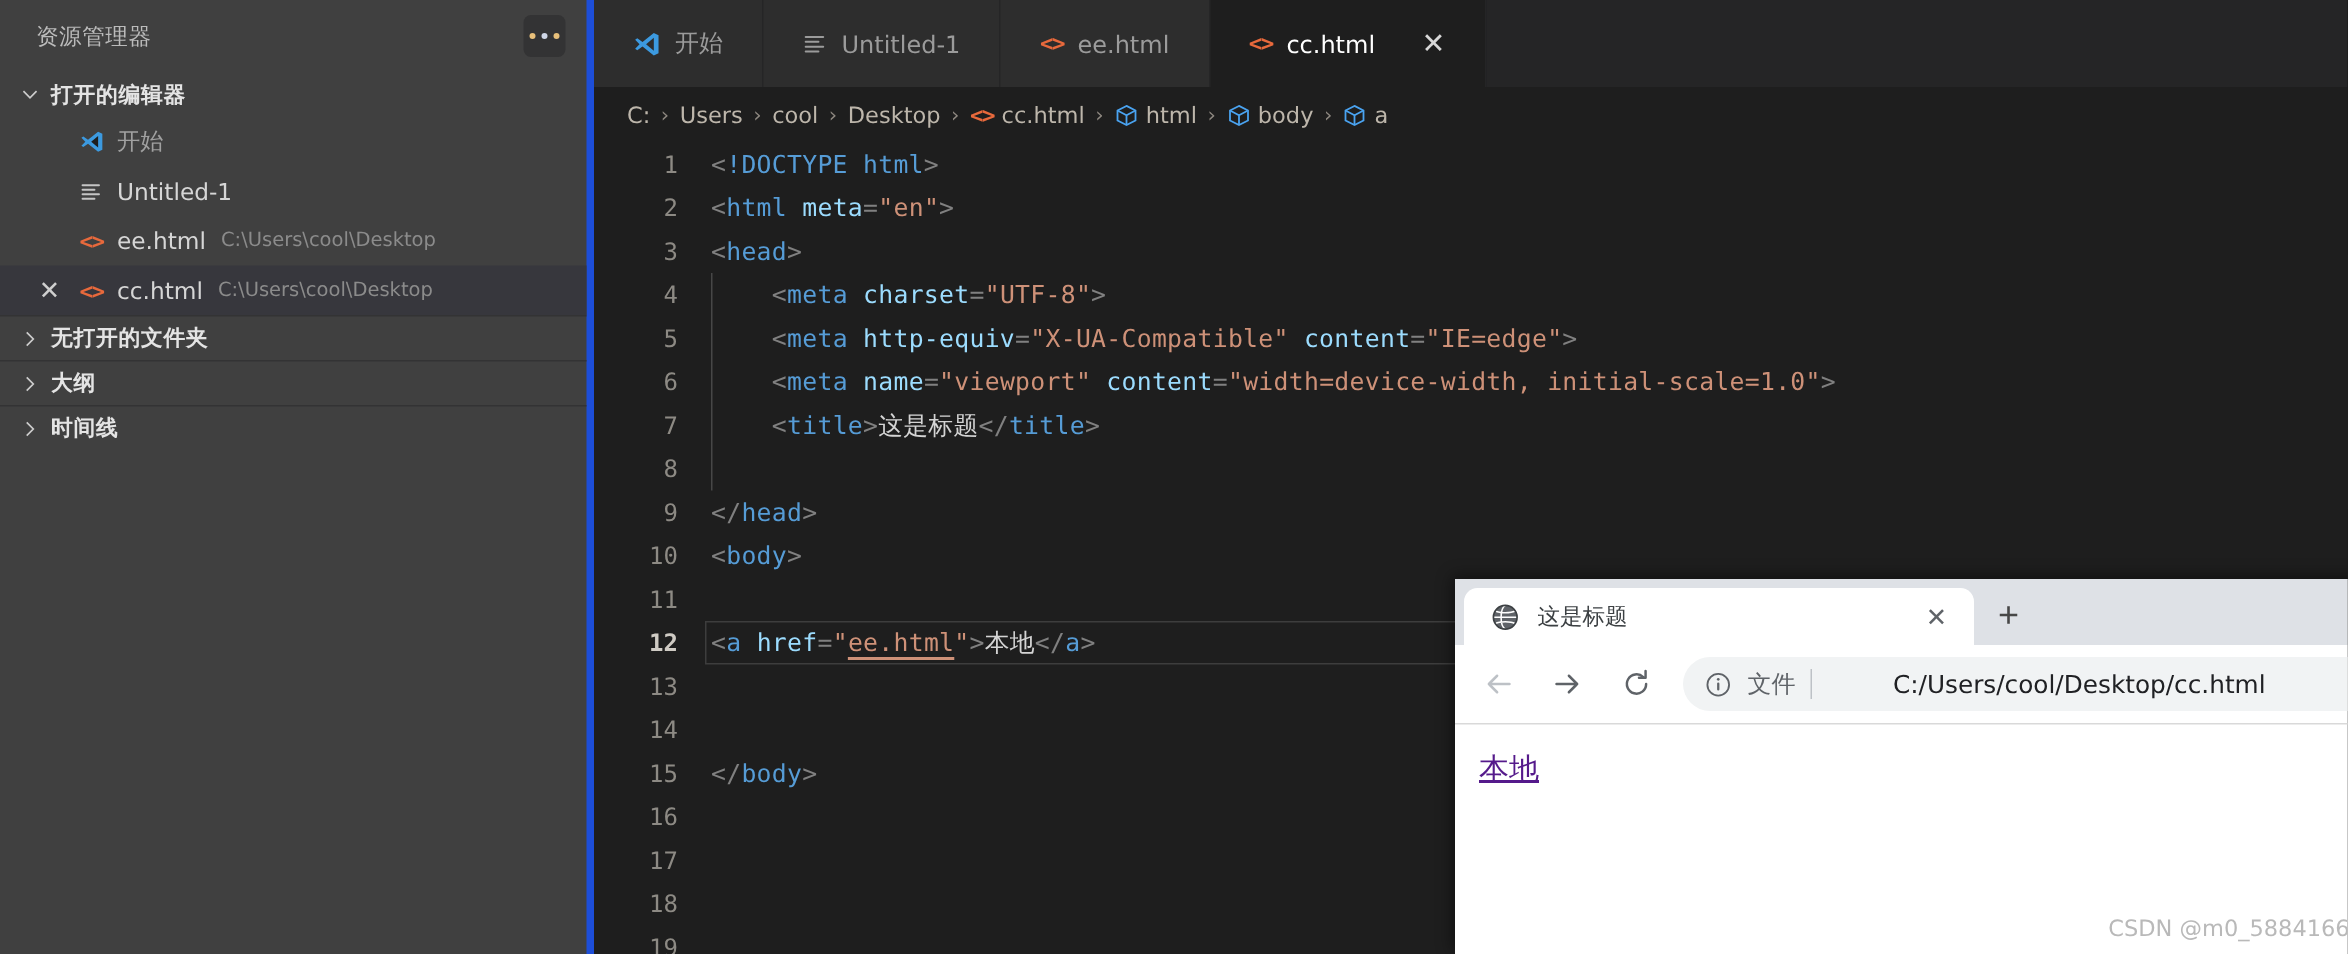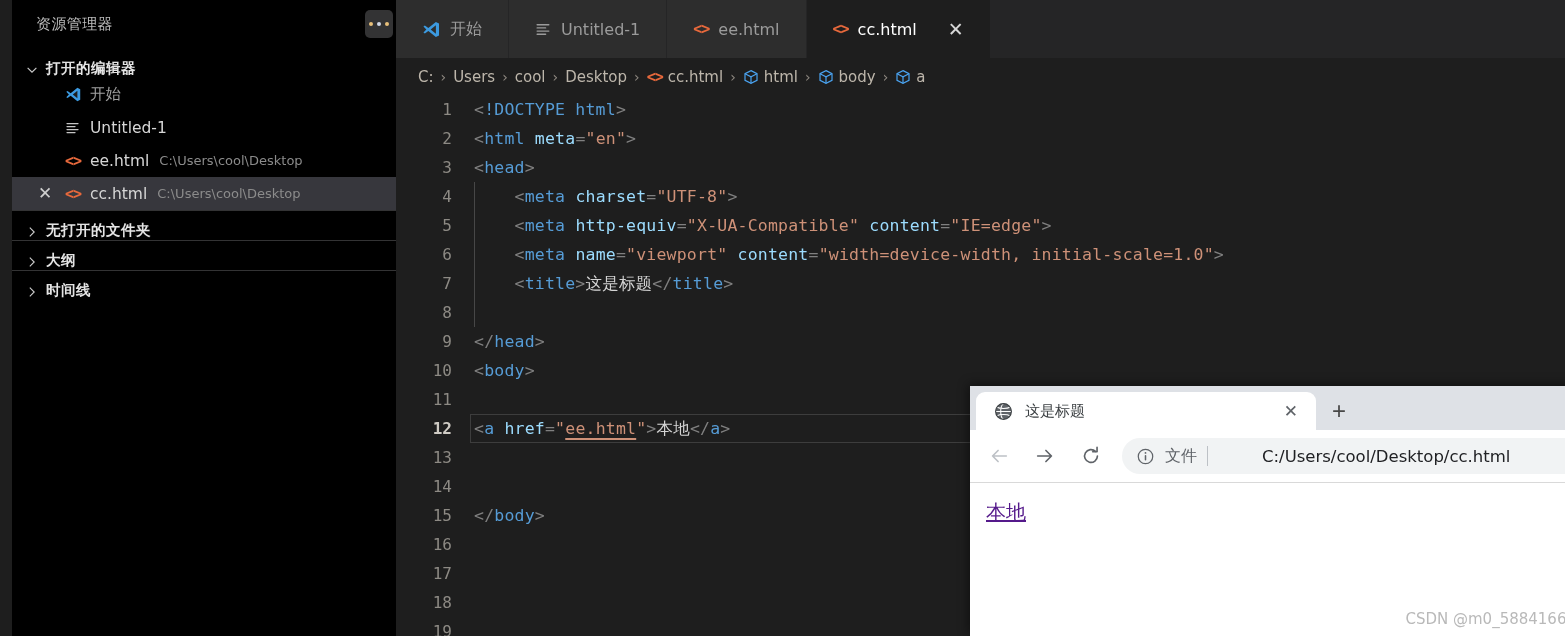--- a/index.html
+++ b/index.html
@@ -6,43 +6,43 @@
   html, body {
     width: 1565px; height: 636px;
     overflow: hidden;
     background: #1e1e1e;
     font-family: "Liberation Sans", "DejaVu Sans", sans-serif;
   }
   #app { position: relative; width: 1565px; height: 636px; background: #1e1e1e; }
 
   
   #sidebar {
-    position: absolute; left: 12px; top: 0; width: 396px; height: 636px;
-    background: #000000; border-right: 1px solid #1d4ed8;
+    position: absolute; left: 0; top: 0; width: 396px; height: 636px;
+    background: #404040; border-right: 5px solid #1d4ed8;
   }
   .sb-header {
     height: 48px; display: flex; align-items: center;
     padding: 0 14px 0 24px; justify-content: space-between;
   }
   .sb-title {
     font-size: 15px; color: #bbbbbb; letter-spacing: .4px;
     font-family: "DejaVu Sans", "Liberation Sans", sans-serif;
   }
   .sb-dots {
     width: 28px; height: 28px; border-radius: 5px; background: #333334;
     display: flex; align-items: center; justify-content: center; gap: 4px;
     cursor: pointer;
   }
   .sb-dots i { width: 4px; height: 4px; border-radius: 50%; background: #ddd; display:block;}
   .sb-dots i:nth-child(1){ background:#e8c07a; }
   .sb-dots i:nth-child(2){ background:#cfd6e6; }
   .sb-dots i:nth-child(3){ background:#e8c07a; }
 
   .sec-head {
-    height: 30px; display: flex; align-items: flex-end; gap: 6px;
+    height: 30px; display: flex; align-items: center; gap: 6px;
     padding-left: 12px; cursor: pointer;
   }
   .sec-head .chev {
     width: 16px; height: 16px; flex: 0 0 16px;
     display: flex; align-items: center; justify-content: center;
     color: #cccccc;
   }
   .sec-head .chev svg { display:block; }
   .sec-label {
     font-size: 14.5px; font-weight: bold; color: #e4e4e4; letter-spacing: .5px;

